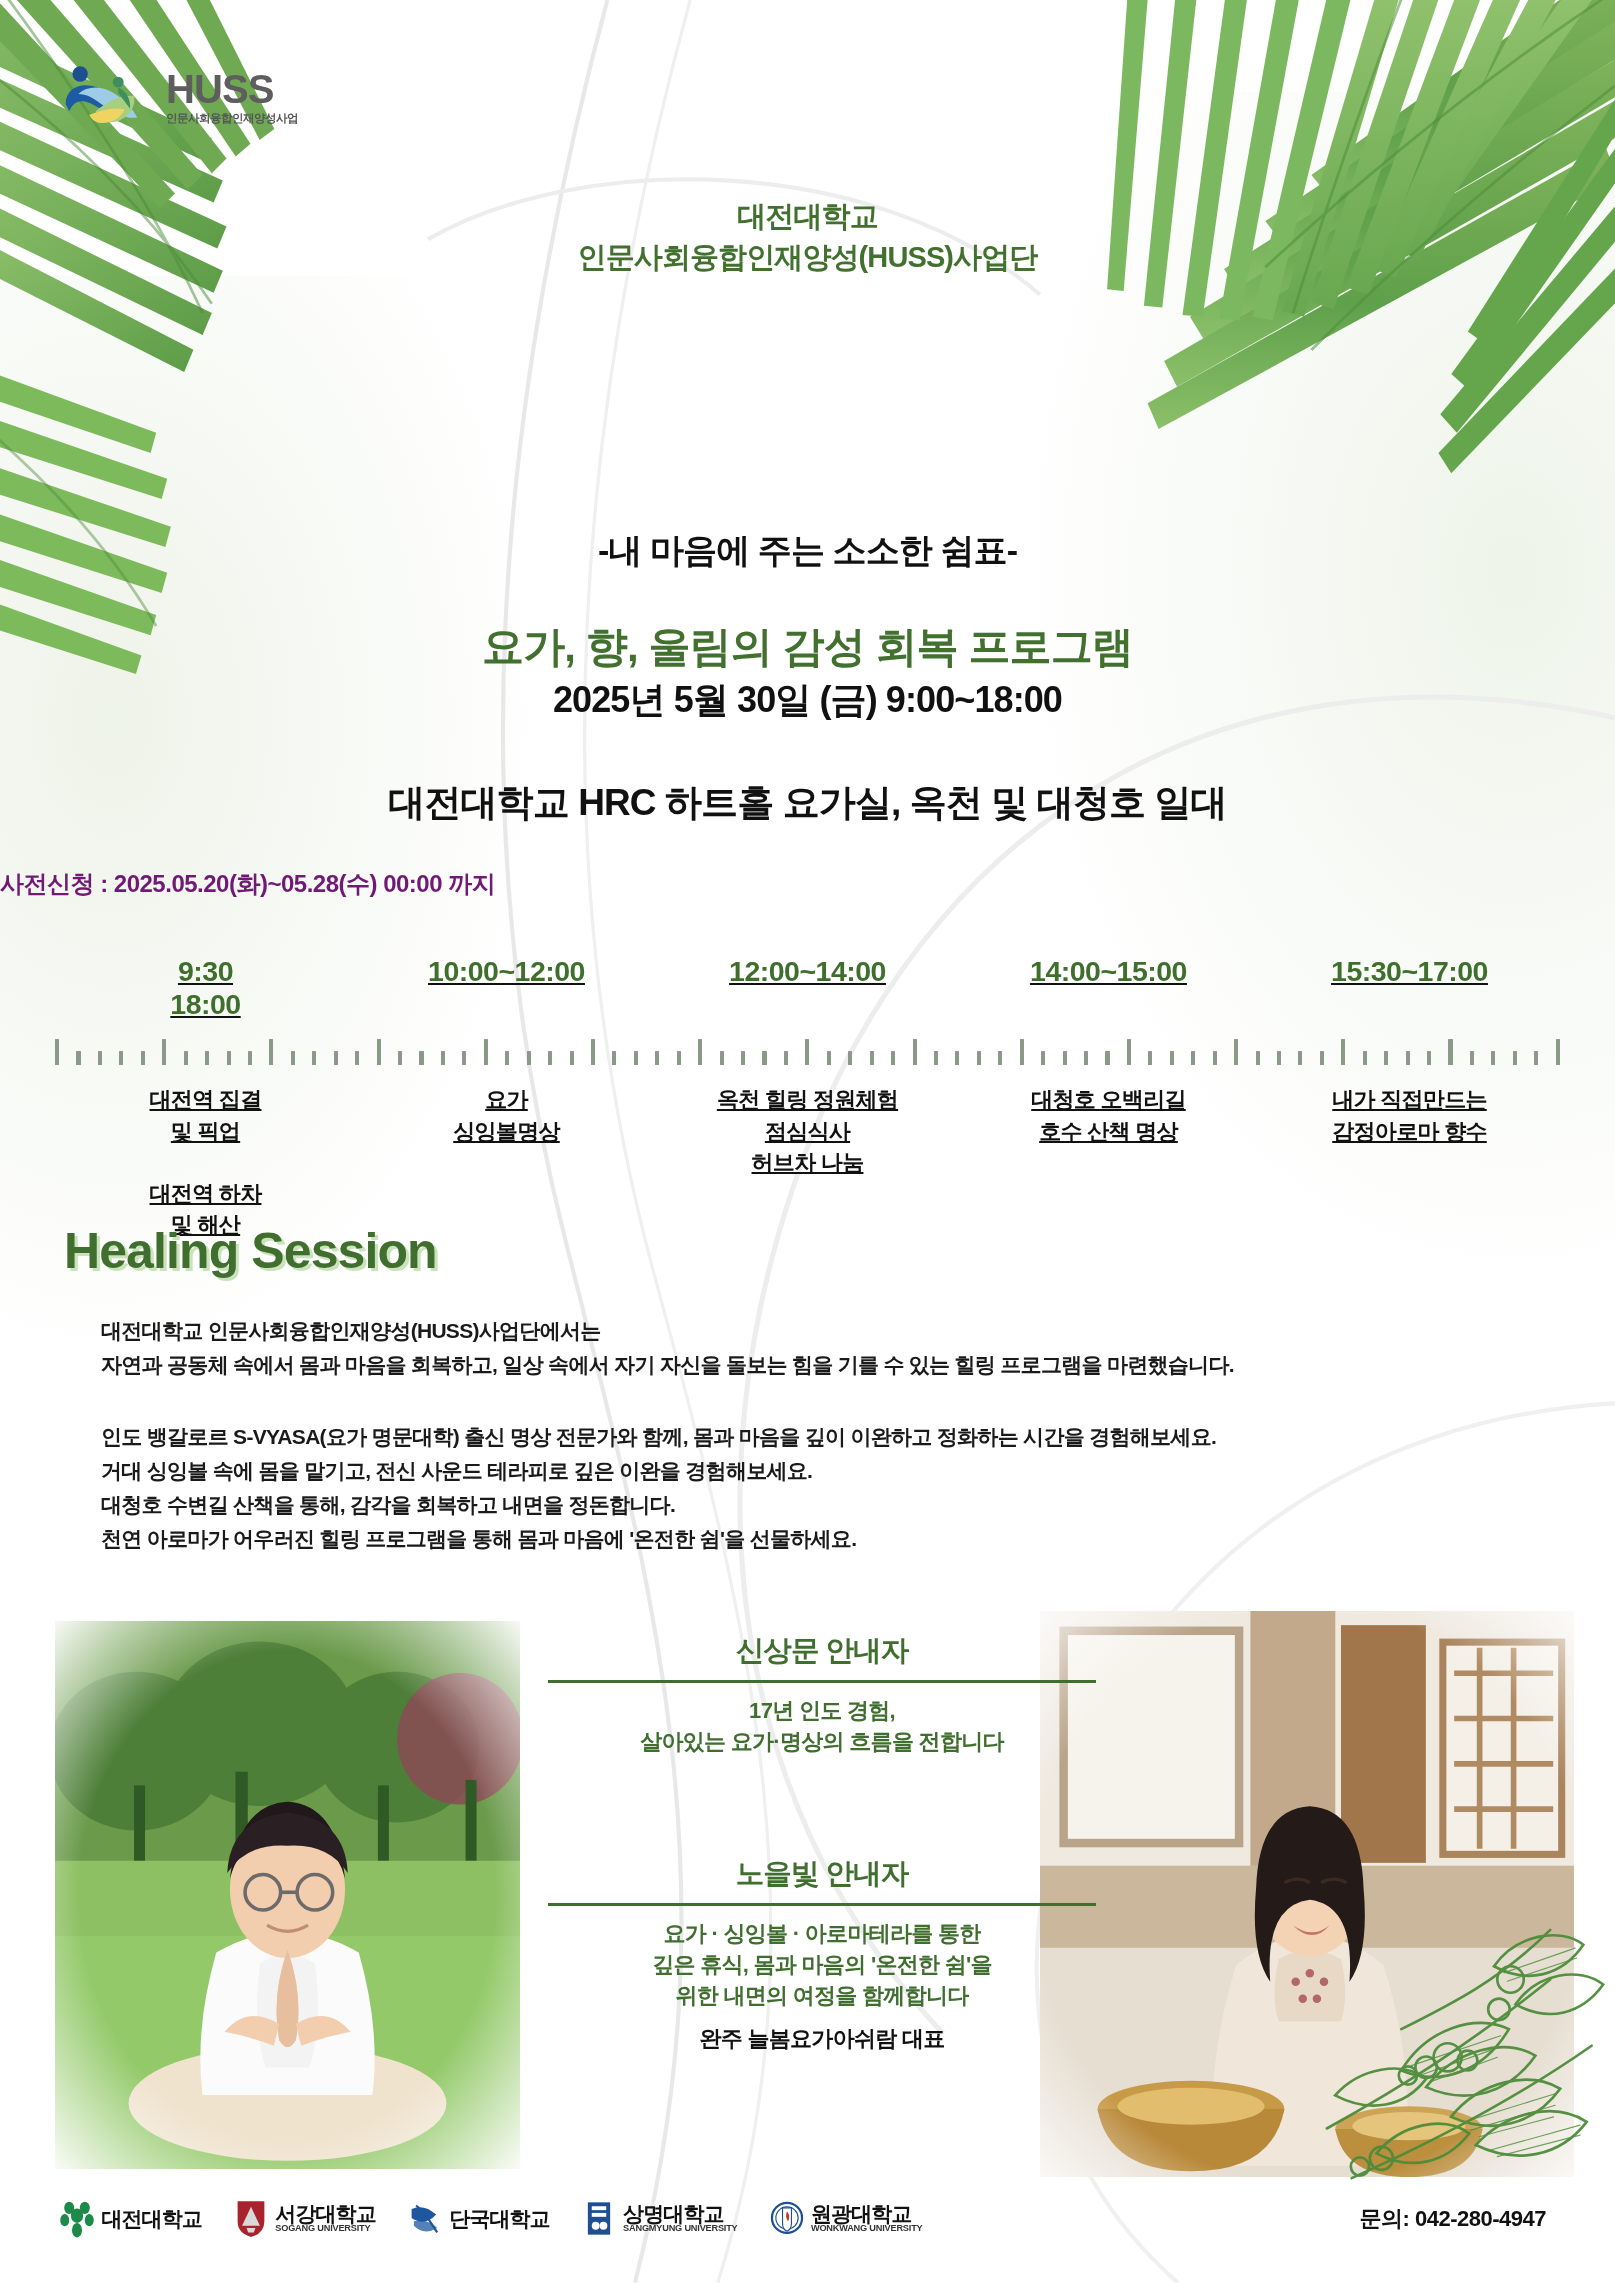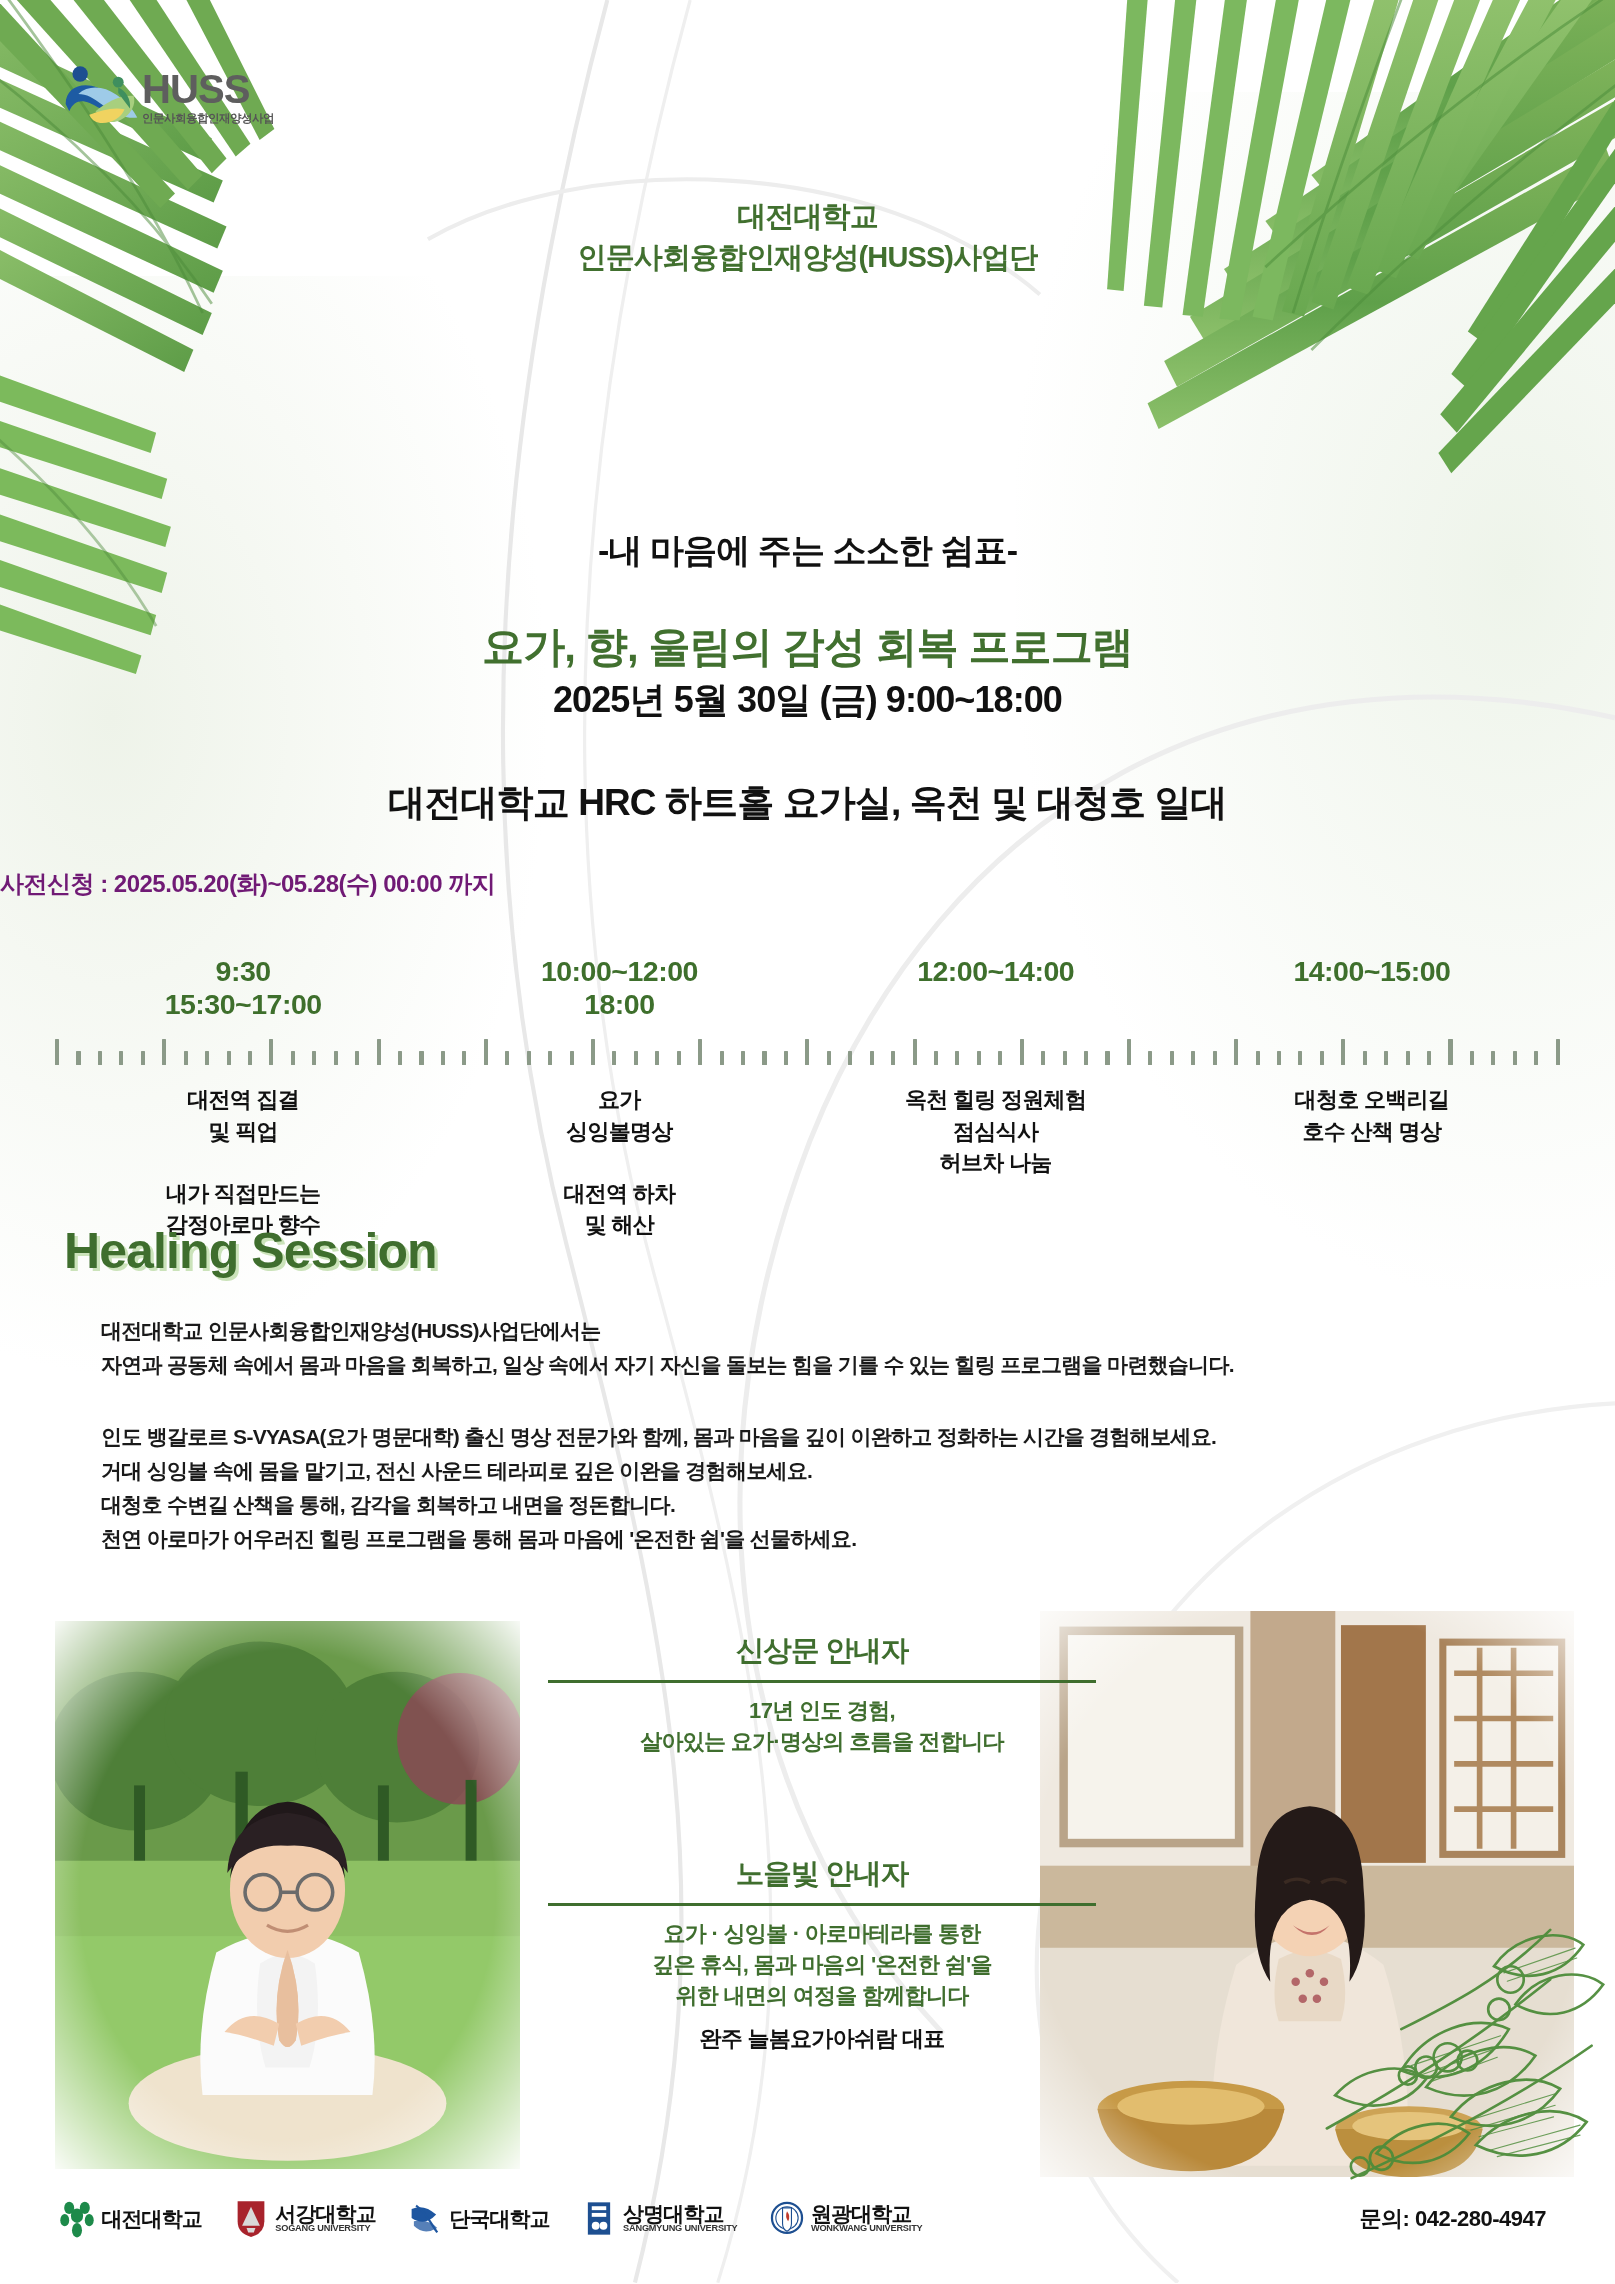--- a/index.html
+++ b/index.html
@@ -38,21 +38,21 @@
 
   
   .palm { position: absolute; pointer-events: none; }
   .palm-tr { right: -28px; top: -55px; width: 608px; height: 543px; }
   .palm-tl { left: -101px; top: -37px;  width: 506px; height: 470px; }
   .palm-ml { left: -120px; top: 322px;  width: 359px;  height: 378px; }
 
   
   .huss-logo {
     position: absolute; left: 60px; top: 64px;
-    display: flex; align-items: center; gap: 0;
+    display: flex; align-items: center; gap: 24px;
   }
   .huss-mark { width: 82px; height: 68px; flex: 0 0 auto; }
   .huss-words { display: flex; flex-direction: column; }
   .huss-name {
     font-size: 40px; font-weight: 900; letter-spacing: -0.9px;
     color: #5e5e5e; line-height: 0.96;
   }
   .huss-sub {
     font-size: 11.5px; font-weight: 700; color: #555;
     letter-spacing: -0.5px; margin-top: 2.8px;
@@ -96,21 +96,22 @@
     color: #701a75; letter-spacing: -0.5px;
   }
 
   
   .timeline {
     position: absolute; left: 55px; right: 55px; top: 955px;
     height: 230px;
   }
   .tl-times, .tl-descs {
     display: grid;
-    grid-template-columns: repeat(4, 1fr);
+    grid-template-columns: repeat(5, 1fr);
+    text-decoration: underline;
   }
   .tl-time {
     text-align: center; font-size: 28.5px; font-weight: 800;
     color: #3e6f2c; letter-spacing: -0.5px;
   }
   .tl-ruler {
     position: relative; height: 28.5px; margin-top: 15.7px;
     display: flex; align-items: flex-end;
     justify-content: space-between;
   }

